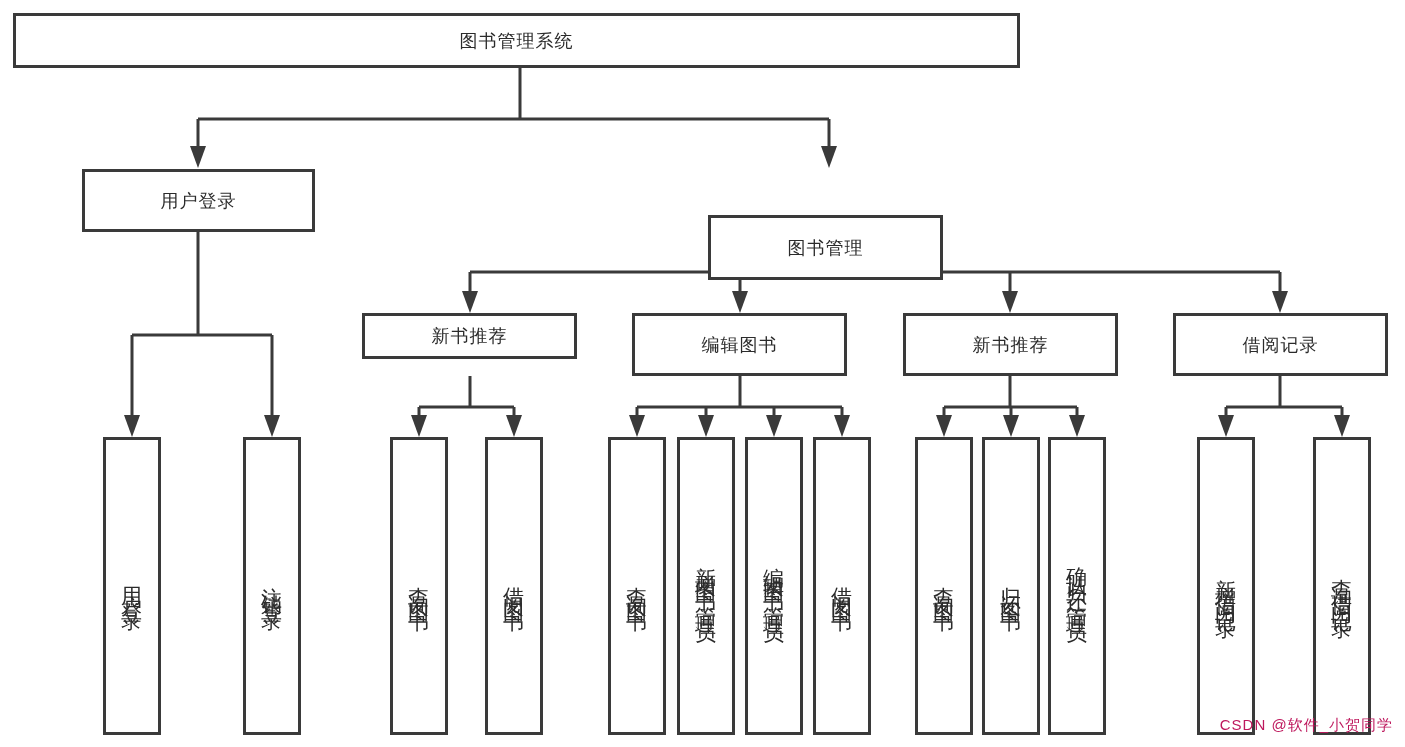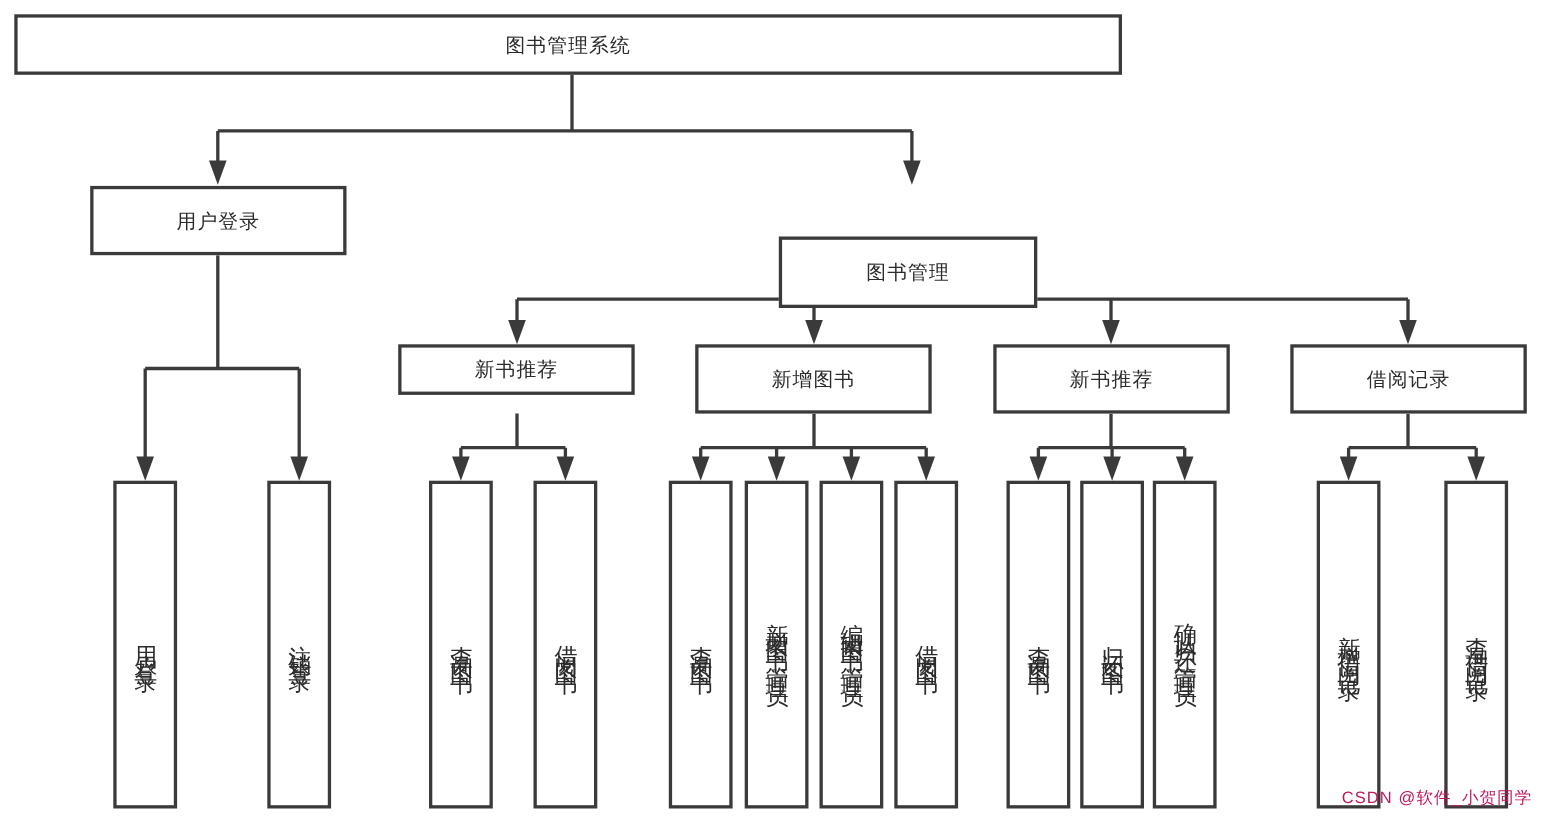--- a/index.html
+++ b/index.html
@@ -107,21 +107,21 @@
       <path d="M1342 437 l-8 -22 h16 z"></path>
     </g>
   </svg>
 
   <div class="hnode" style="left:13px; top:13px; width:1007px; height:55px;">图书管理系统</div>
 
   <div class="hnode" style="left:82px; top:169px; width:233px; height:63px;">用户登录</div>
   <div class="hnode" style="left:708px; top:168px; width:235px; height:65px;margin-top:47px;">图书管理</div>
 
   <div class="hnode" style="left:362px; top:313px; width:215px; height:46px;">新书推荐</div>
-  <div class="hnode" style="left:632px; top:313px; width:215px; height:63px;">新增图书</div>
+  <div class="hnode" style="left:632px; top:313px; width:215px; height:63px;">编辑图书</div>
   <div class="hnode" style="left:903px; top:313px; width:215px; height:63px;">新书推荐</div>
   <div class="hnode" style="left:1173px; top:313px; width:215px; height:63px;">借阅记录</div>
 
   <div class="vnode" style="left:103px;">
     <span class="vtext">用户登录</span>
   </div>
   <div class="vnode" style="left:243px;">
     <span class="vtext">注销登录</span>
   </div>
 

